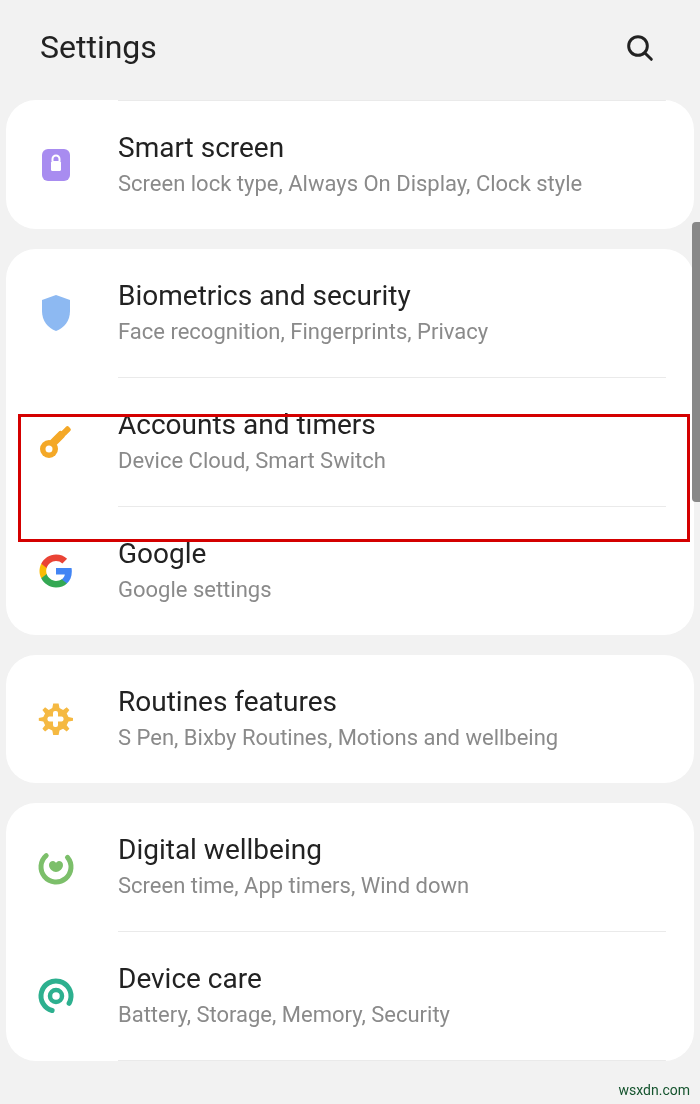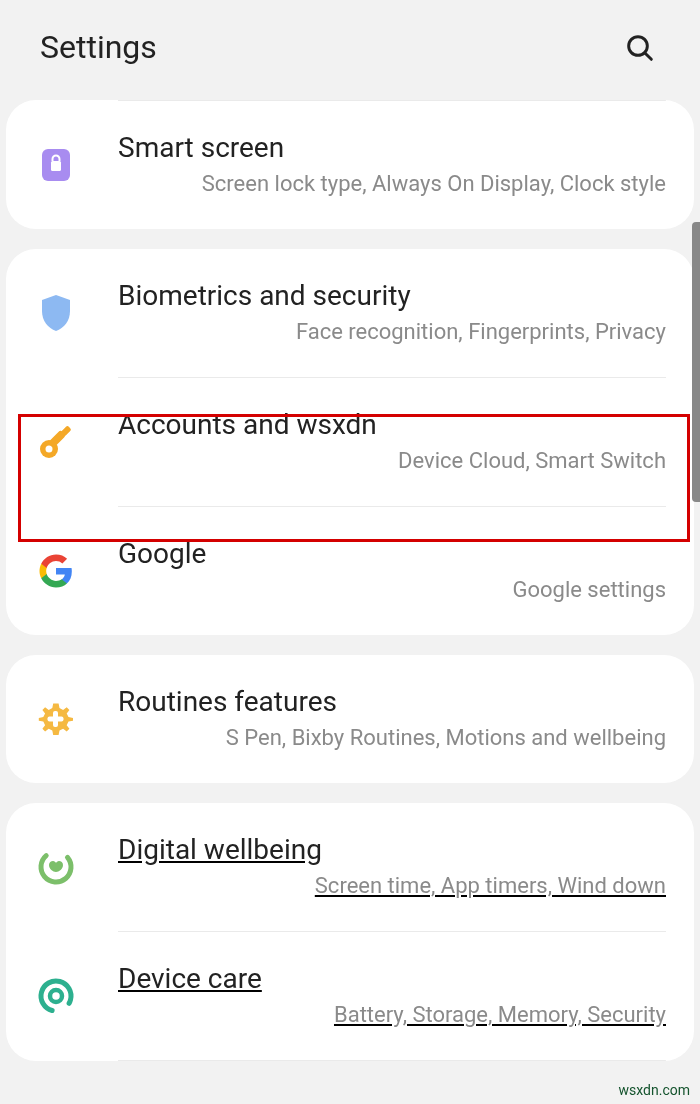--- a/index.html
+++ b/index.html
@@ -62,21 +62,20 @@
     .item-title {
       font-size: 28px;
       font-weight: 400;
       color: #222;
       margin-bottom: 6px;
     }
     .item-subtitle {
       font-size: 22px;
       color: #8a8a8a;
       line-height: 1.3;
-      text-align: right;
     }
     .divider {
       height: 1px;
       background: #eaeaea;
       margin-left: 112px;
       margin-right: 28px;
     }
     .highlight-box {
       position: absolute;
       border: 3px solid #d40000;
@@ -151,21 +150,21 @@
   <div class="item">
     <div class="icon-wrap">
       <svg width="40" height="40" viewBox="0 0 40 40">
         <circle cx="13" cy="27" r="9" fill="#f4a827"></circle>
         <circle cx="13" cy="27" r="3.5" fill="#fff"></circle>
         <rect x="17" y="8" width="8" height="18" rx="3" fill="#f4a827" transform="rotate(45 21 17)"></rect>
         <rect x="27" y="4" width="6" height="10" rx="2" fill="#f4a827" transform="rotate(45 30 9)"></rect>
       </svg>
     </div>
     <div class="text-wrap">
-      <div class="item-title">Accounts and wsxdn</div>
+      <div class="item-title">Accounts and timers</div>
       <div class="item-subtitle">Device Cloud, Smart Switch</div>
     </div>
   </div>
   <div class="divider"></div>
   <div class="item">
     <div class="icon-wrap">
       <svg width="36" height="36" viewBox="0 0 48 48">
         <path fill="#4285F4" d="M45.1 24.5c0-1.6-.1-3.1-.4-4.5H24v8.5h11.8c-.5 2.8-2.1 5.1-4.4 6.7v5.6h7.1c4.2-3.8 6.6-9.5 6.6-16.3z"></path>
         <path fill="#34A853" d="M24 46c6 0 11-2 14.6-5.3l-7.1-5.6c-2 1.3-4.5 2.1-7.5 2.1-5.8 0-10.7-3.9-12.4-9.1H4.3v5.7C7.9 41 15.4 46 24 46z"></path>
         <path fill="#FBBC05" d="M11.6 28.1c-.4-1.3-.7-2.7-.7-4.1s.2-2.8.7-4.1v-5.7H4.3C2.8 17.3 2 20.5 2 24s.8 6.7 2.3 9.8l7.3-5.7z"></path>
@@ -188,21 +187,21 @@
         <rect x="10.5" y="16.5" width="16" height="5" rx="2" fill="#fff"></rect>
       </svg>
     </div>
     <div class="text-wrap">
       <div class="item-title">Routines features</div>
       <div class="item-subtitle">S Pen, Bixby Routines, Motions and wellbeing</div>
     </div>
   </div>
 </div>
 
-<div class="card" style="margin-bottom:0;text-decoration:underline;">
+<div class="card" style="margin-bottom:0;">
   <div class="item">
     <div class="icon-wrap">
       <svg width="38" height="38" viewBox="0 0 38 38">
         <circle cx="19" cy="19" r="15" fill="none" stroke="#7cbf6a" stroke-width="5" stroke-dasharray="70 24" stroke-linecap="round" transform="rotate(-40 19 19)"></circle>
         <path d="M19 24 C16 24 12 21 12 17 C12 14.5 14 13 16 13 C17.5 13 18.5 14 19 15 C19.5 14 20.5 13 22 13 C24 13 26 14.5 26 17 C26 21 22 24 19 24 Z" fill="#7cbf6a"></path>
       </svg>
     </div>
     <div class="text-wrap">
       <div class="item-title">Digital wellbeing</div>
       <div class="item-subtitle">Screen time, App timers, Wind down</div>

